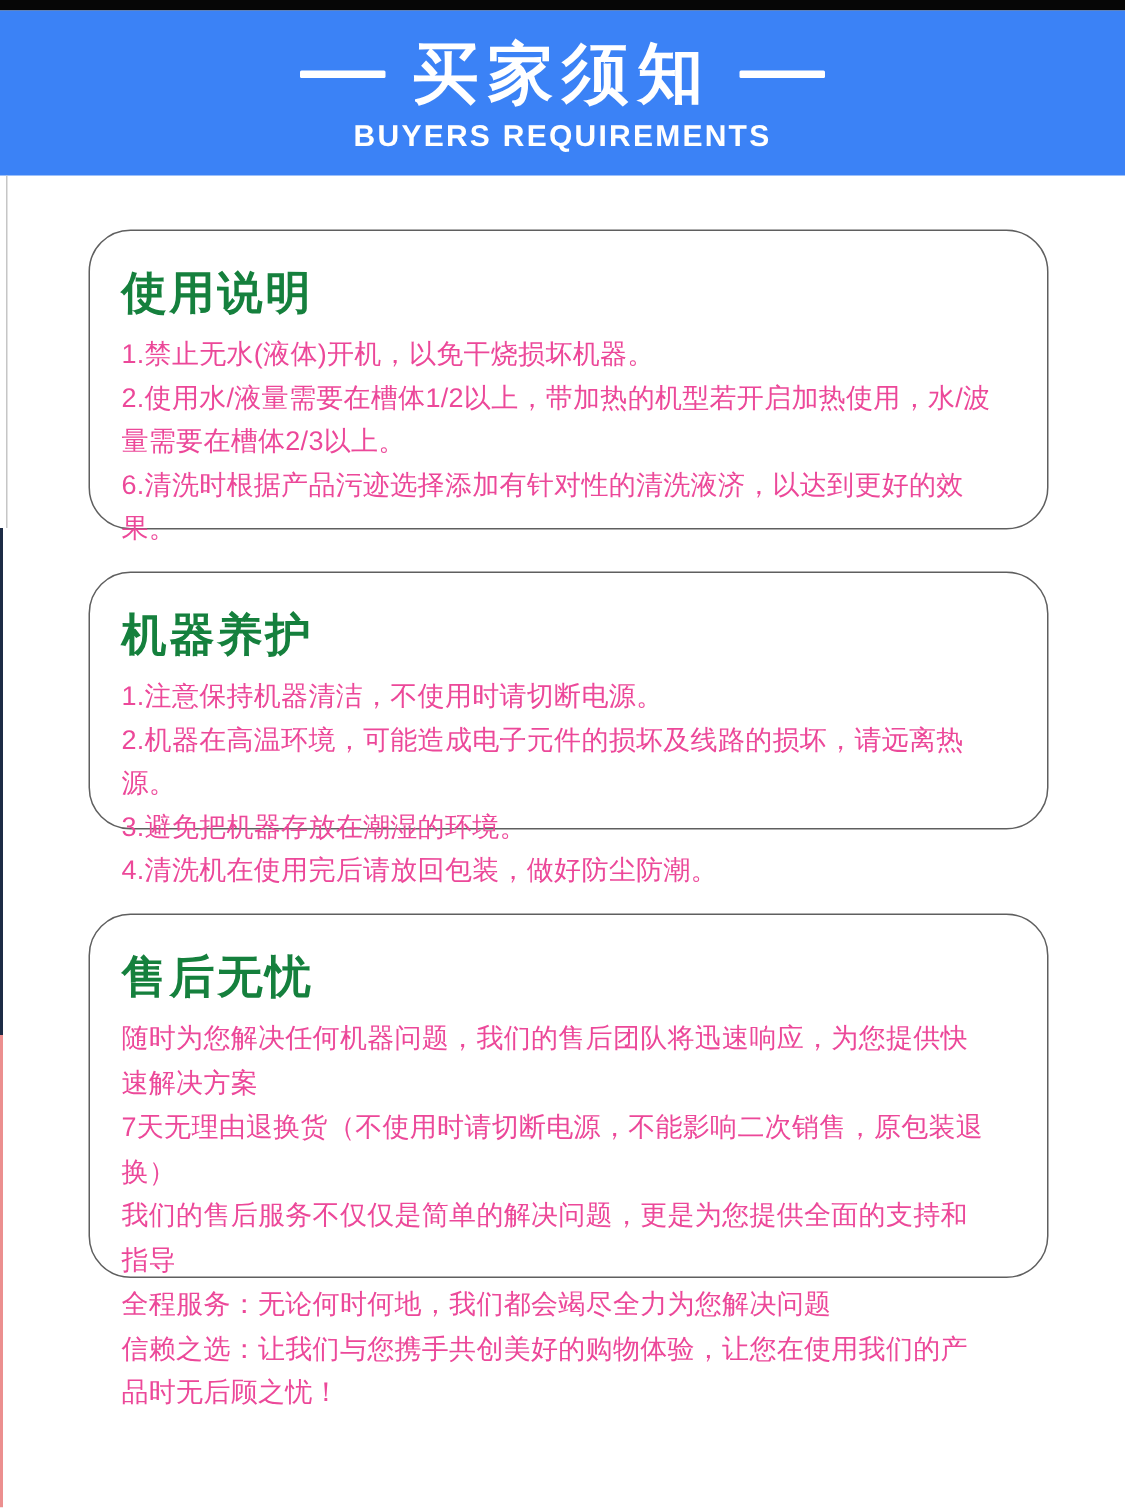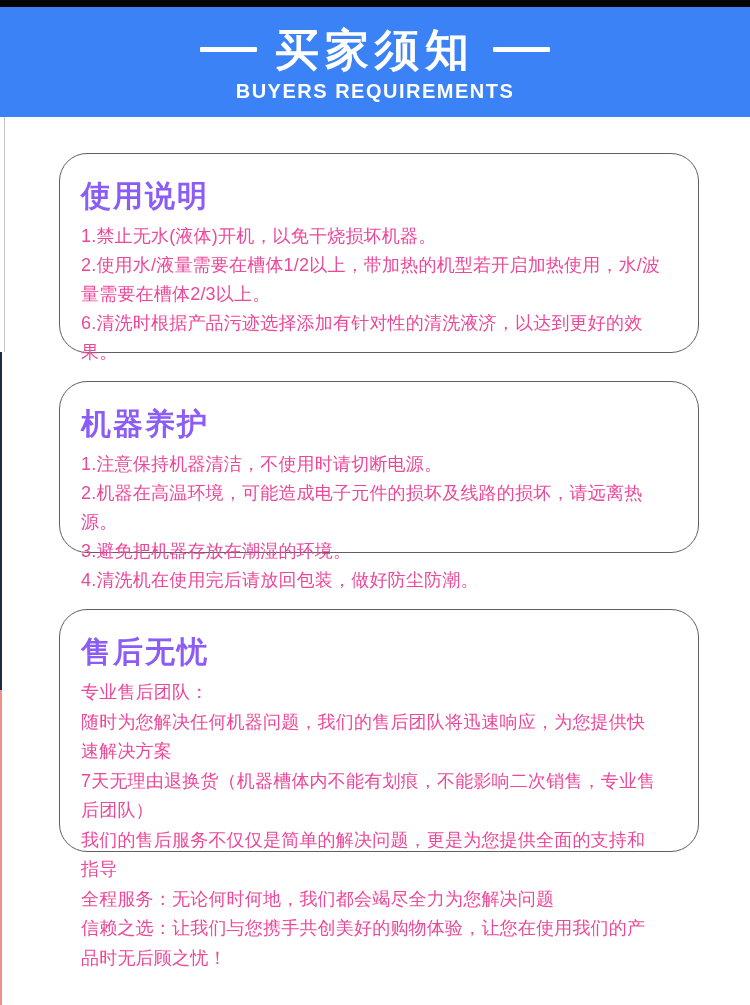--- a/index.html
+++ b/index.html
@@ -66,21 +66,21 @@
     width: 640px;
     background: #ffffff;
     border: 1px solid #5f5f5f;
     border-radius: 28px;
     padding: 20px 36px 0 21px;
   }
   .card h2 {
     margin: 4px 0 8px 0;
     font-size: 30px;
     font-weight: 600;
-    color: #8b5cf6;
+    color: #15803d;
     line-height: 36px;
     letter-spacing: 2px;
   }
   .card .body p {
     margin: 0;
     font-size: 18px;
     line-height: 29px;
     color: #ec4899;
     letter-spacing: 0.2px;
   }
@@ -138,23 +138,22 @@
       <p>1.注意保持机器清洁，不使用时请切断电源。</p>
       <p>2.机器在高温环境，可能造成电子元件的损坏及线路的损坏，请远离热源。</p>
       <p>3.避免把机器存放在潮湿的环境。</p>
       <p>4.清洗机在使用完后请放回包装，做好防尘防潮。</p>
     </div>
   </section>
 
   <section class="card card-3">
     <h2>售后无忧</h2>
     <div class="body">
-      <p>专业售后团队：</p>
       <p>随时为您解决任何机器问题，我们的售后团队将迅速响应，为您提供快速解决方案</p>
-      <p>7天无理由退换货（机器槽体内不能有划痕，不能影响二次销售，专业售后团队）</p>
+      <p>7天无理由退换货（不使用时请切断电源，不能影响二次销售，原包装退换）</p>
       <p>我们的售后服务不仅仅是简单的解决问题，更是为您提供全面的支持和指导</p>
       <p>全程服务：无论何时何地，我们都会竭尽全力为您解决问题</p>
       <p>信赖之选：让我们与您携手共创美好的购物体验，让您在使用我们的产品时无后顾之忧！</p>
     </div>
   </section>
 
   <div class="edge-gray"></div>
   <div class="edge-navy"></div>
   <div class="edge-pink"></div>
 

